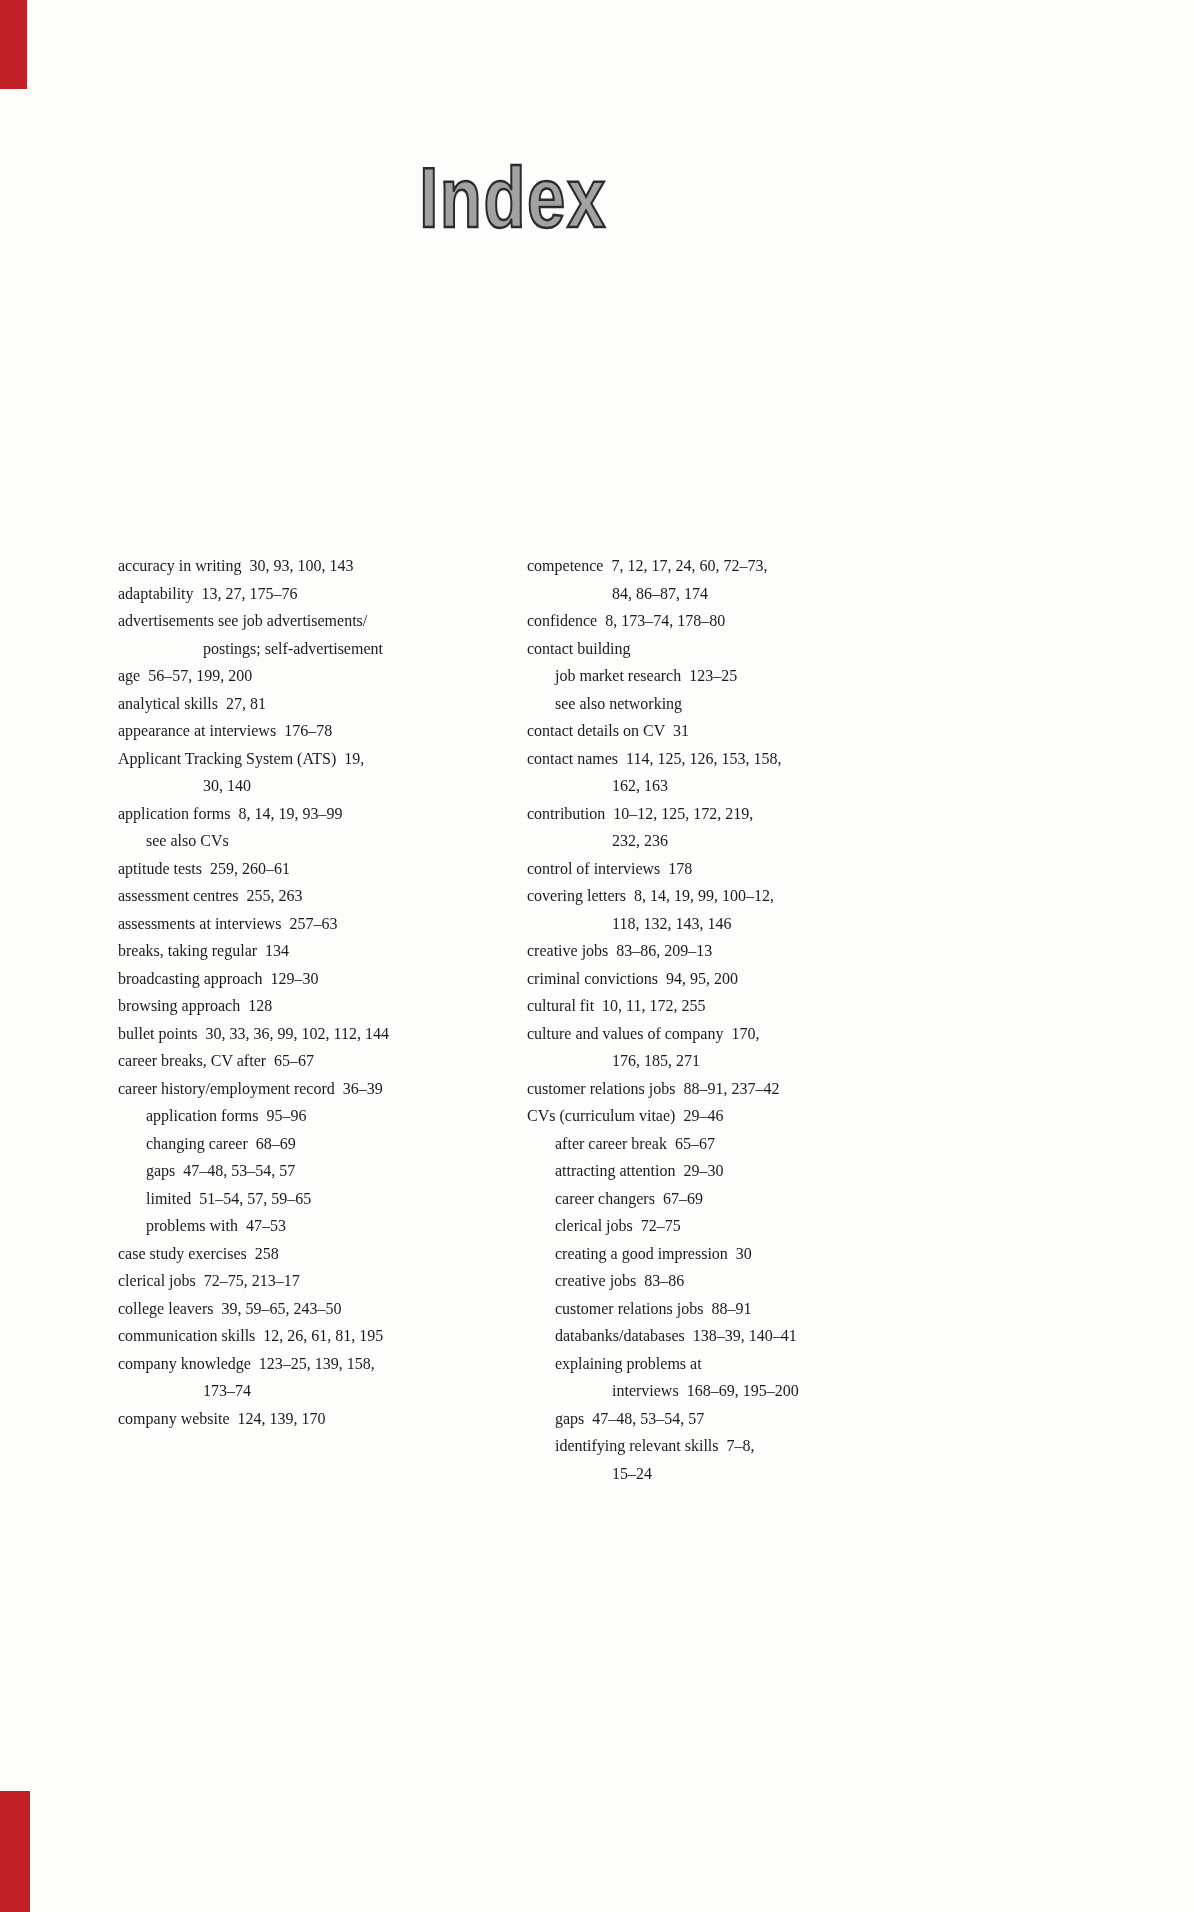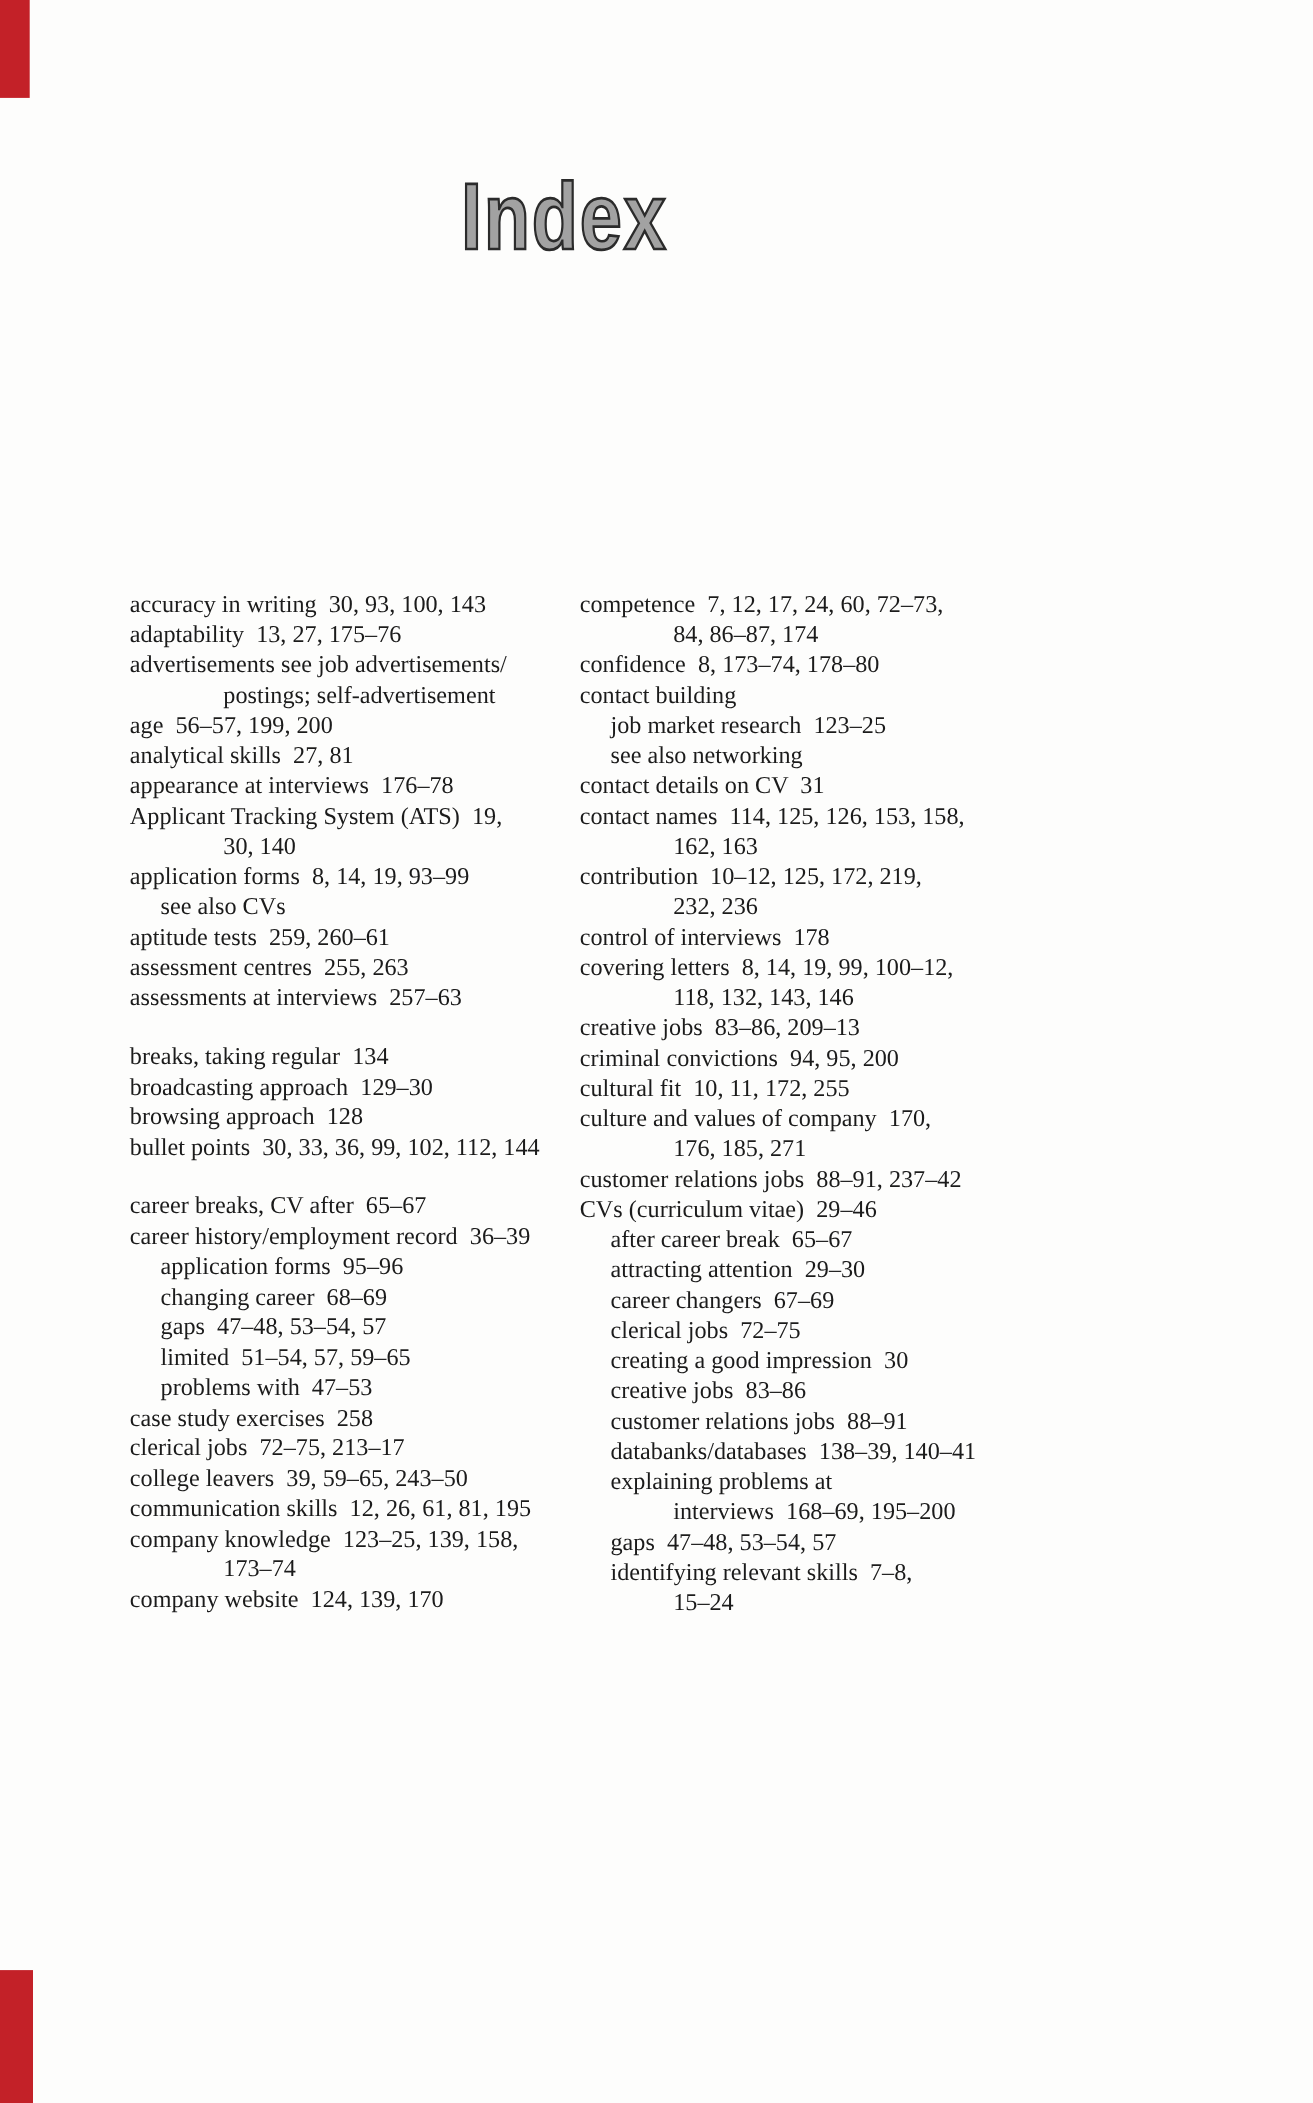--- a/index.html
+++ b/index.html
@@ -23,32 +23,32 @@
     line-height:90px;
     letter-spacing:2px;
     color:#a2a2a2;
     -webkit-text-stroke:2.5px #2b2b2b;
     transform:scaleX(0.8);
     transform-origin:50% 50%;
   }
 
   .col {
     position:absolute;
-    top:535px;
-    font-size:22px;
+    top:552px;
+    font-size:16px;
     line-height:27.5px;
     white-space:pre;
   }
   .col-left  { left:118px; width:410px; }
   .col-right { left:527px; width:440px; }
 
   .line { white-space:pre; }
   .line.ind1 { padding-left:28px; }
   .line.ind2 { padding-left:85px; }
-  .line.gap  { margin-top:26px; }
+  .line.gap  { }
   .it { }
 
   .mark { position:absolute; }
   .mark-top    { top:0;      left:0; width:27px; height:89px; }
   .mark-bottom { top:1791px; left:0; width:30px; height:121px; }
 </style>
 </head>
 <body>
 
 <div class="page">

